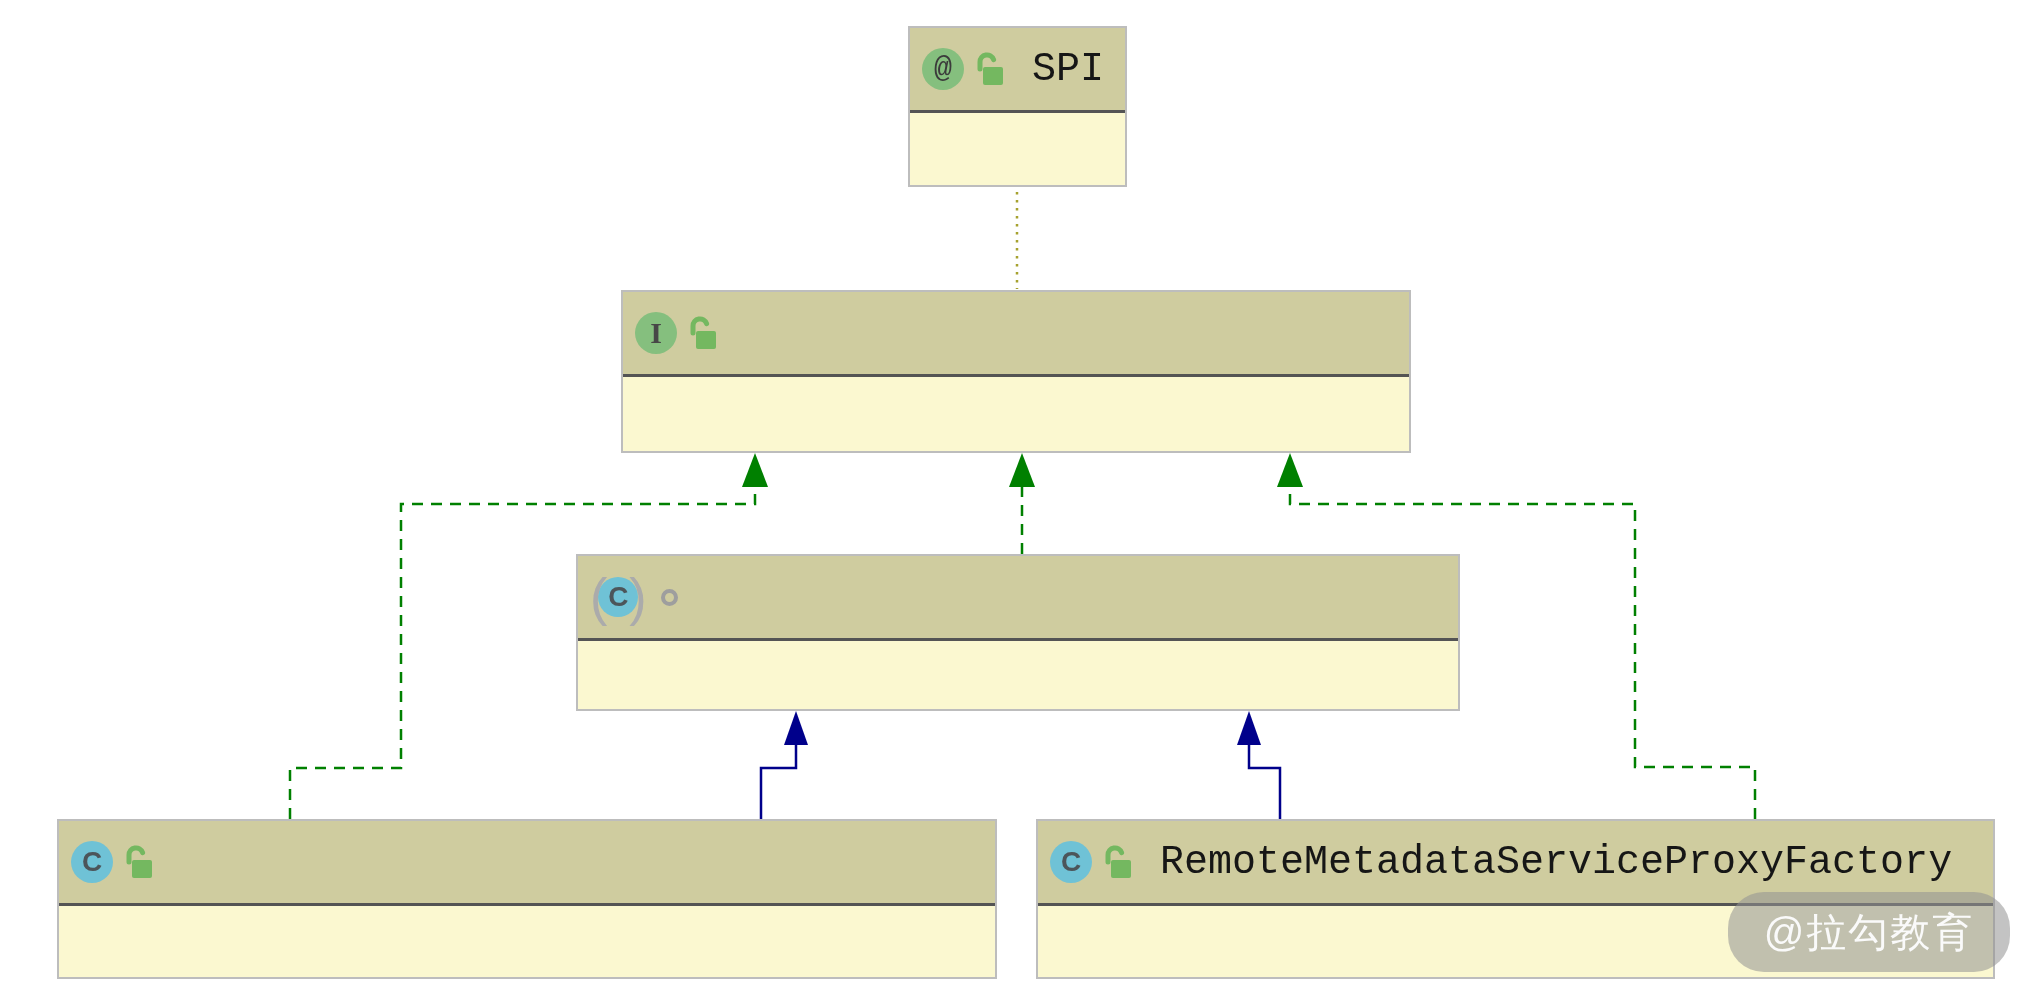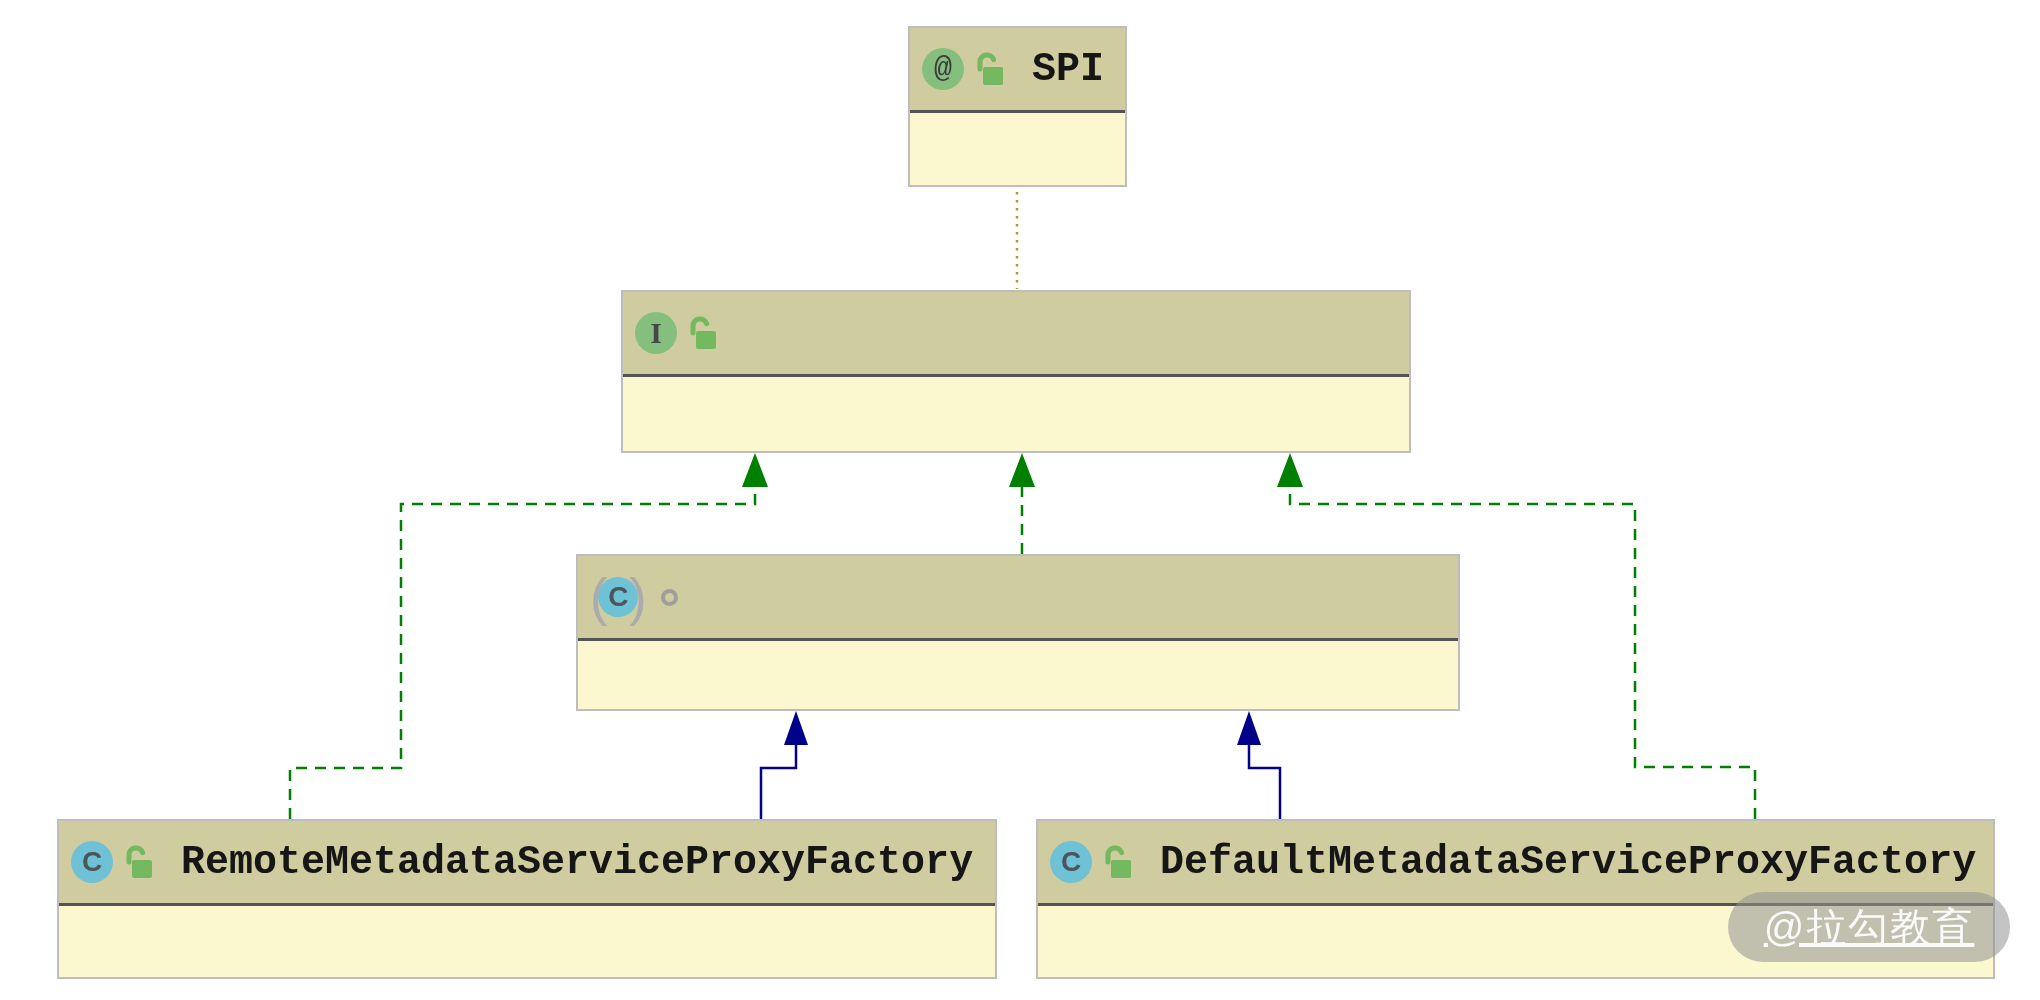--- a/index.html
+++ b/index.html
@@ -31,21 +31,20 @@
     border-bottom: 3px solid #545454;
     padding: 0 12px;
     white-space: nowrap;
   }
   .node-body { flex: 1 1 auto; background: #fbf8d0; }
   .node-name {
     font-size: 40px;
     color: #161616;
     margin-left: 28px;
     letter-spacing: 0px;
-    font-weight: bold;
   }
 
   #node-spi   { left: 908px;  top: 26px;  width: 219px; height: 161px; }
   #node-mspf  { left: 621px;  top: 290px; width: 790px; height: 163px; }
   #node-bmspf { left: 576px;  top: 554px; width: 884px; height: 157px; }
   #node-rmspf { left: 57px;   top: 819px; width: 940px; height: 160px; }
   #node-dmspf { left: 1036px; top: 819px; width: 959px; height: 160px; }
 
   
   .icon-circle {
@@ -100,30 +99,29 @@
   .edge-annotation { stroke: #a6a12f; stroke-width: 2.5; fill: none; stroke-dasharray: 2.5 5.5; }
   .edge-implements { stroke: #008000; stroke-width: 2.5; fill: none; stroke-dasharray: 11 8; }
   .arrow-implements { fill: #008000; stroke: none; }
   .edge-extends { stroke: #00008b; stroke-width: 2.5; fill: none; }
   .arrow-extends { fill: #00008b; stroke: none; }
 
   
   .watermark {
     position: absolute;
     left: 1728px; top: 892px;
-    width: 282px; height: 70px;
+    width: 282px; height: 80px;
     border-radius: 36px;
     background: rgba(145, 145, 145, 0.55);
     color: #fafafa;
     font-size: 40px;
     font-family: "Liberation Sans", "DejaVu Sans", sans-serif;
     display: flex; align-items: center; justify-content: center;
     letter-spacing: 2px;
     z-index: 6;
-    text-decoration: underline;
   }
 </style>
 </head>
 <body>
 
 <div class="canvas">
 
   <svg class="edges" width="2040" height="1000" viewBox="0 0 2040 1000">
     <g>
       <path class="edge-annotation" d="M1017 192 V 289"></path>
@@ -193,34 +191,33 @@
 
   <div class="node" id="node-rmspf">
     <div class="node-header">
       <span class="icon-circle cyan-bg">
         <span class="glyph-c">C</span>
       </span>
       <svg class="lock" width="30" height="36" viewBox="0 0 30 36">
         <path d="M6 18 V 11 a7 7 0 0 1 13.6 -2.4" fill="none" stroke="#74b860" stroke-width="5" stroke-linecap="round"></path>
         <rect x="9" y="16" width="20" height="18" rx="2" fill="#74b860"></rect>
       </svg>
-      <span class="node-name">RemoteMetadataServiceProxyFactory</span>
     </div>
     <div class="node-body"></div>
   </div>
 
   <div class="node" id="node-dmspf">
     <div class="node-header">
       <span class="icon-circle cyan-bg">
         <span class="glyph-c">C</span>
       </span>
       <svg class="lock" width="30" height="36" viewBox="0 0 30 36">
         <path d="M6 18 V 11 a7 7 0 0 1 13.6 -2.4" fill="none" stroke="#74b860" stroke-width="5" stroke-linecap="round"></path>
         <rect x="9" y="16" width="20" height="18" rx="2" fill="#74b860"></rect>
       </svg>
-      <span class="node-name">DefaultMetadataServiceProxyFactory</span>
+      <span class="node-name">RemoteMetadataServiceProxyFactory</span>
     </div>
     <div class="node-body"></div>
   </div>
 
   <div class="watermark">@拉勾教育</div>
 
 </div>
 
 </body></html>

